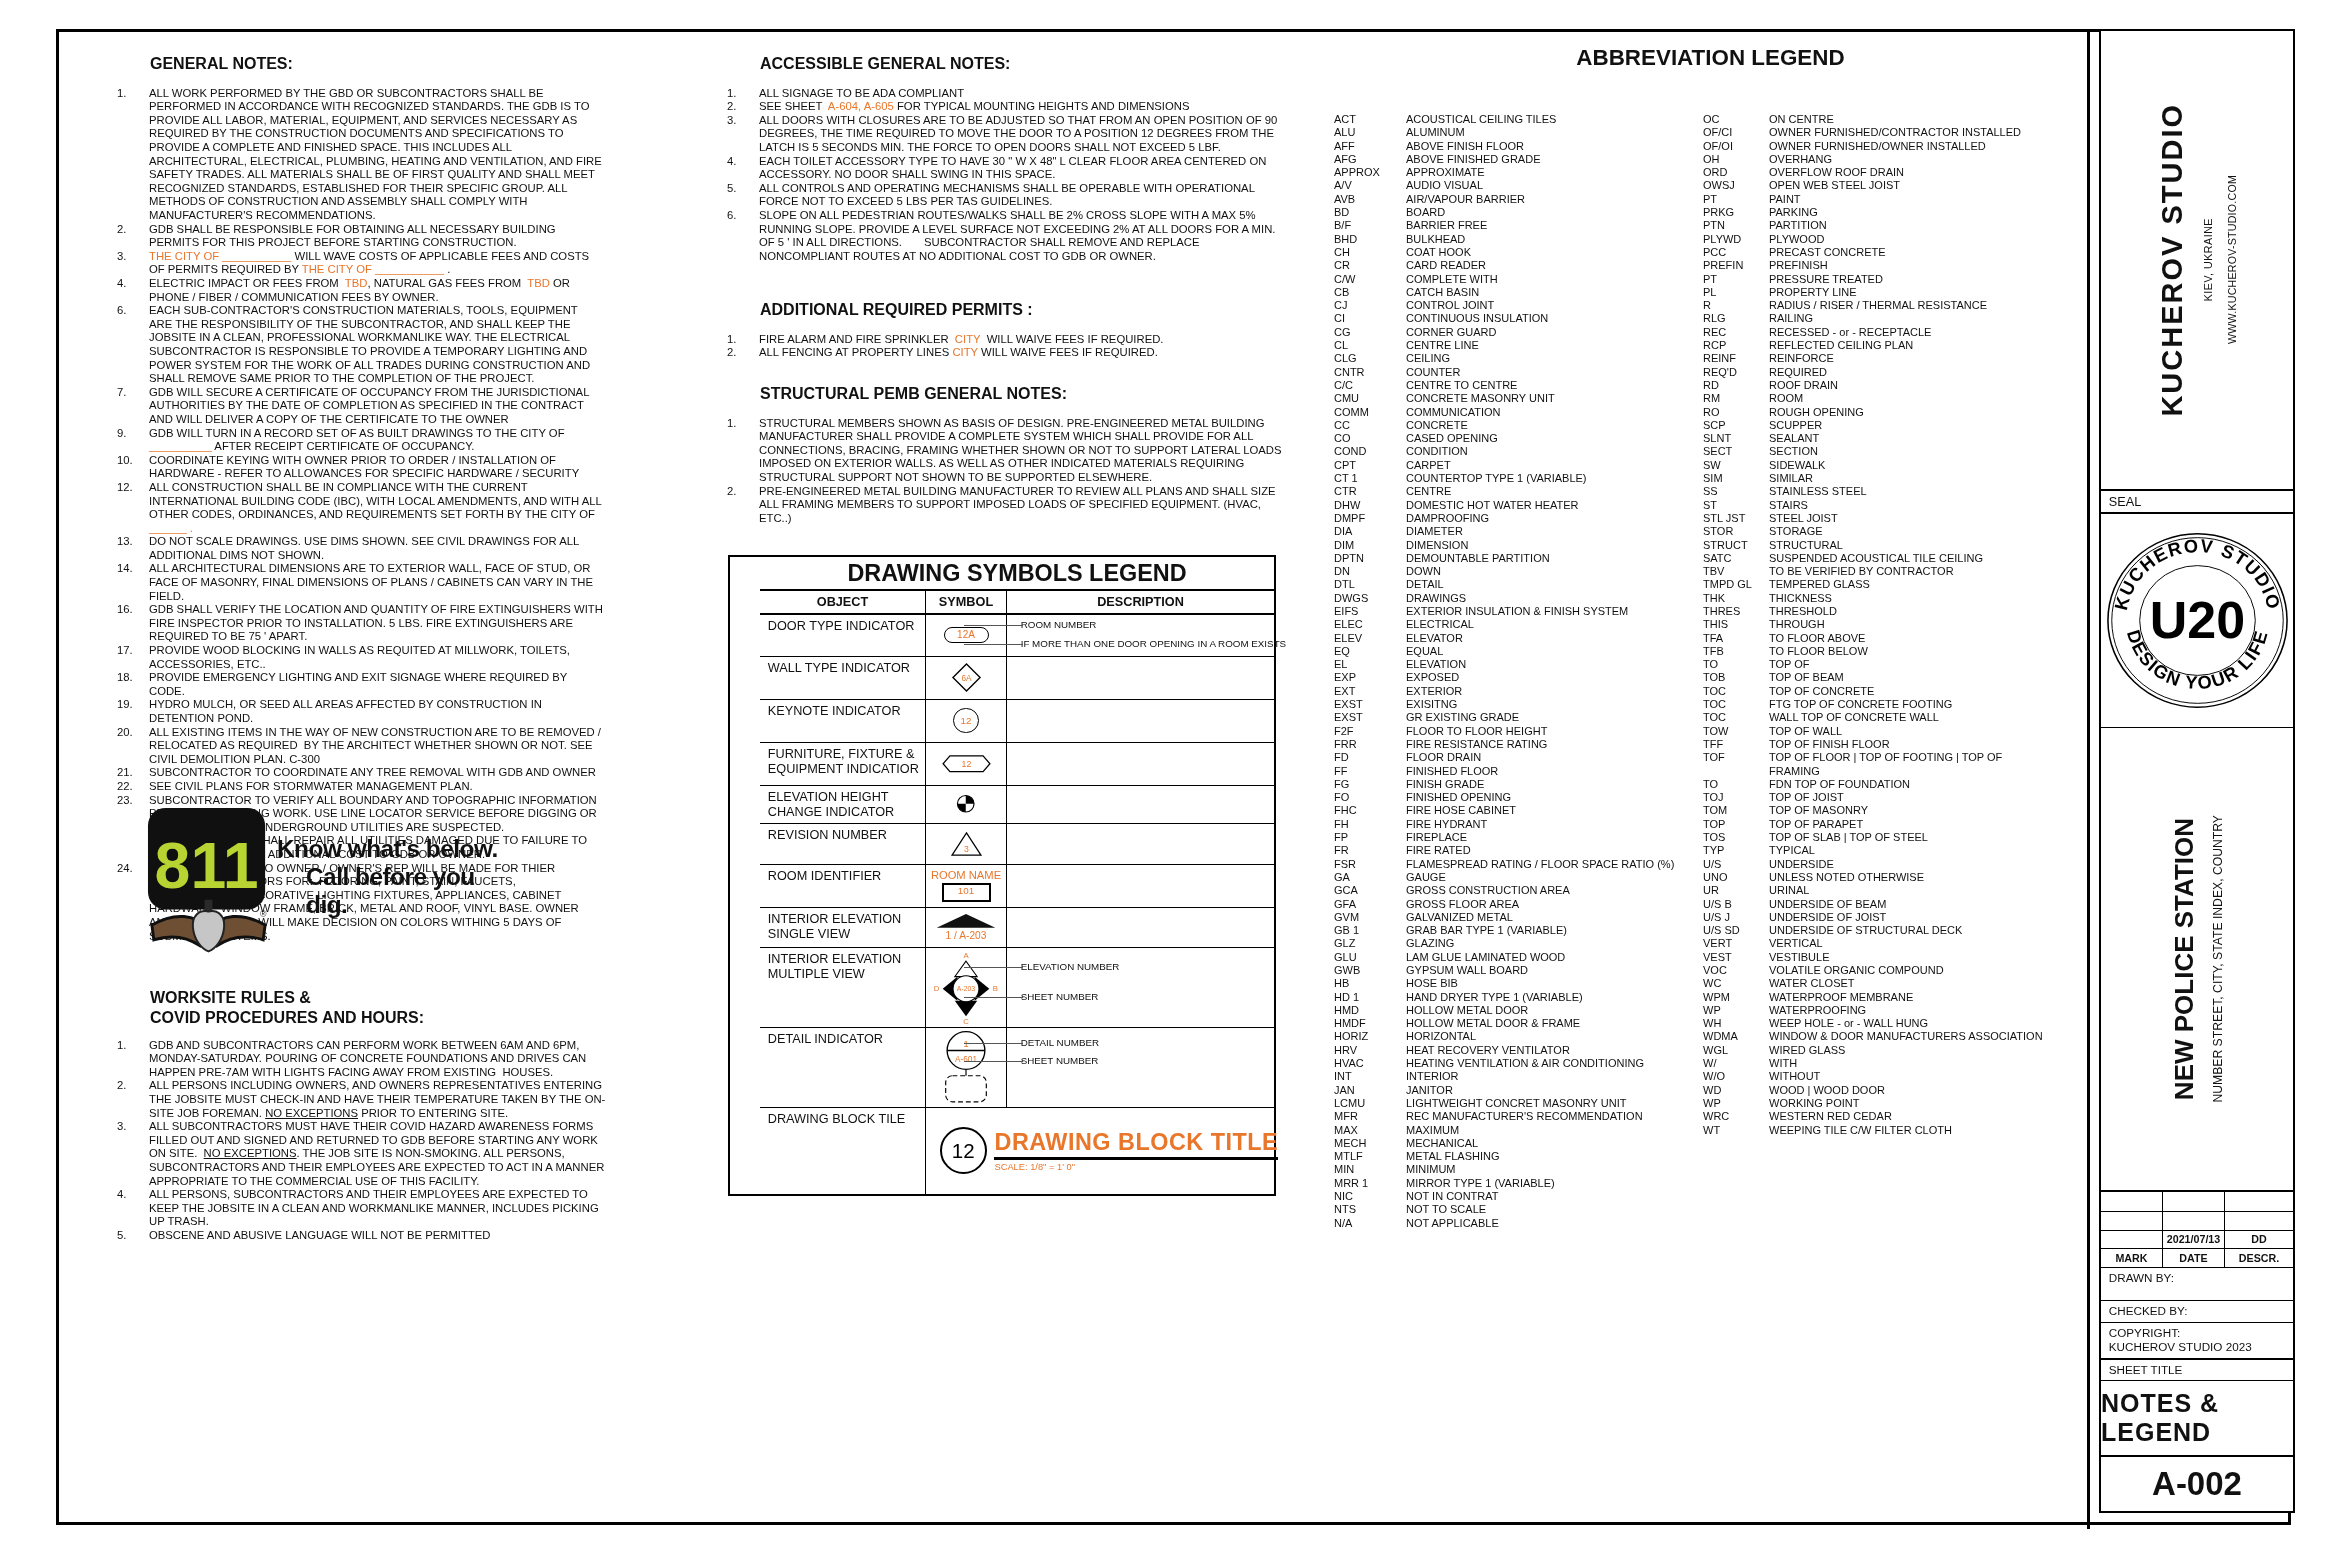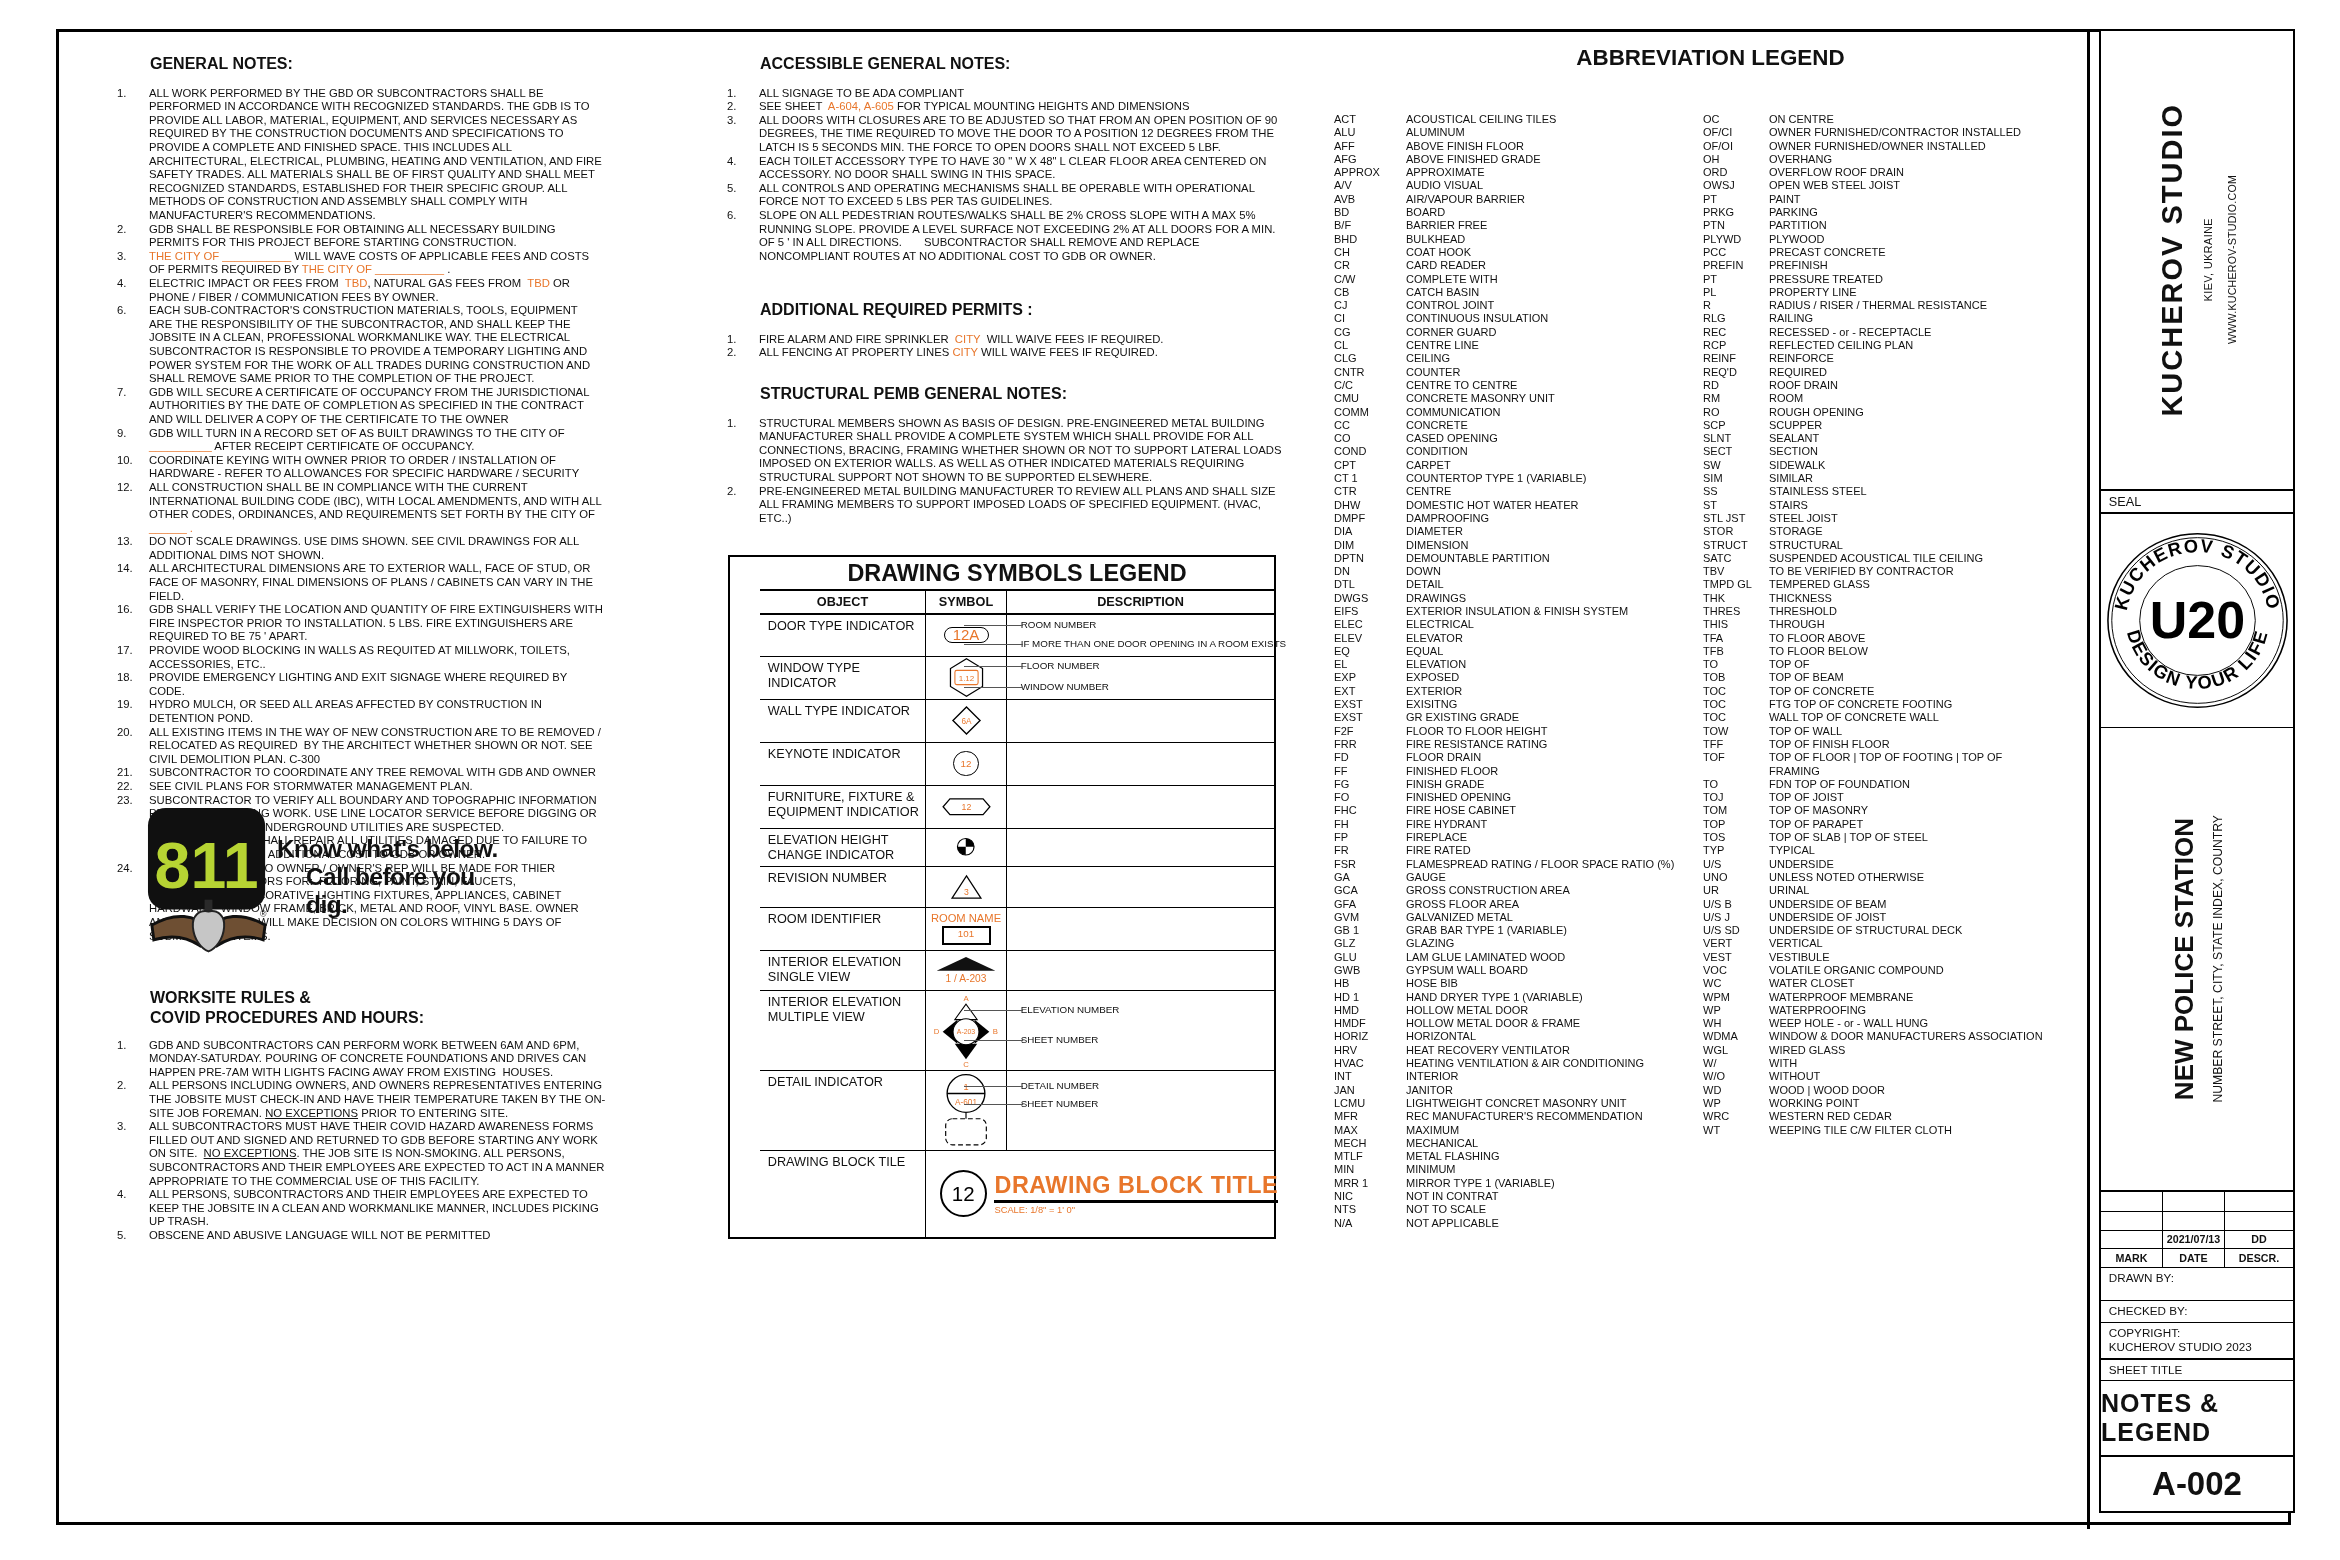--- a/index.html
+++ b/index.html
@@ -35,21 +35,21 @@
   .sym-head div{display:flex;align-items:center;justify-content:center;border-right:1.2px solid #000;}
   .sym-head div:last-child{border-right:none;}
   .srow{display:grid;grid-template-columns:166px 81px 1fr;border-bottom:1.2px solid #000;}
   .srow:last-child{border-bottom:none;}
   .c-obj{padding:4.9px 3.9px 0 7.8px;font-size:12.7px;border-right:1.2px solid #000;line-height:14.6px;}
   .c-sym{border-right:1.2px solid #000;display:flex;align-items:center;justify-content:center;flex-direction:column;overflow:visible;position:relative;}
   .c-desc{position:relative;font-size:9.8px;}
   .callout{position:absolute;left:13.7px;white-space:nowrap;}
   .callout::before{content:"";position:absolute;left:-57px;top:55%;width:59px;height:1px;background:#555;}
   .h42{height:41px;}.h43{height:42px;}.h38{height:37px;}.h41{height:40px;}.h40{height:39px;}.h81{height:79px;}.h88{height:86px;}
-  .pill{display:inline-block;width:43px;height:14.6px;border:1.5px solid #000;border-radius:8.8px;font-size:15px;line-height:14.6px;text-align:center;color:#E8762B;}
+  .pill{display:inline-block;width:43px;height:14.6px;border:1.5px solid #000;border-radius:8.8px;font-size:10px;line-height:14.6px;text-align:center;color:#E8762B;}
   .circ{display:inline-flex;align-items:center;justify-content:center;width:23.4px;height:23.4px;border:1.5px solid #000;border-radius:50%;font-size:9.8px;color:#E8762B;}
   .roombox{width:45px;height:14.6px;border:2.9px double #000;font-size:9.8px;line-height:12.7px;text-align:center;color:#E8762B;margin-top:2px;}
   .roomname{color:#E8762B;font-size:11.2px;}
   .orange-sm{color:#E8762B;font-size:10.2px;margin-top:2px;}
   .blockrow{display:flex;align-items:center;padding:0 9.8px 0 13.7px;}
   .blockcirc{flex:0 0 auto;width:43px;height:43px;border:2px solid #000;border-radius:50%;display:flex;align-items:center;justify-content:center;font-size:20.5px;color:#000;}
   .blockright{flex:1;margin-left:7.8px;}
   .blocktitle{color:#E8762B;font-size:23.4px;font-weight:600;letter-spacing:0.5px;white-space:nowrap;}
   .blockline{height:2.9px;background:#000;margin:1px 0 2px 0;}
   .blockscale{color:#E8762B;font-size:9.3px;}
@@ -293,34 +293,20 @@
       <div class="c-obj">DOOR TYPE INDICATOR</div>
       <div class="c-sym">
           <span class="pill">12A</span>
         </div>
       <div class="c-desc">
         <div class="callout" style="top:4.9px">ROOM NUMBER</div>
         <div class="callout" style="top:23.4px">IF MORE THAN ONE DOOR OPENING IN A ROOM EXISTS</div>
       </div>
     </div>
 
-    <div class="srow h43">
-      <div class="c-obj">WINDOW TYPE INDICATOR</div>
-      <div class="c-sym">
-        <svg width="43" height="41" viewBox="0 0 44 46">
-          <polygon points="22,2 40,13 40,33 22,44 4,33 4,13" fill="none" stroke="#000" stroke-width="1.4"></polygon>
-          <rect x="9" y="15" width="26" height="16" rx="2" fill="none" stroke="#E8762B" stroke-width="1.2"></rect>
-          <text x="22" y="27" text-anchor="middle" font-size="9" fill="#E8762B">1.12</text>
-        </svg>
-      </div>
-      <div class="c-desc">
-        <div class="callout" style="top:3.9px">FLOOR NUMBER</div>
-        <div class="callout" style="top:24.4px">WINDOW NUMBER</div>
-      </div>
-    </div>
 
     <div class="srow h43">
       <div class="c-obj">WALL TYPE INDICATOR</div>
       <div class="c-sym">
         <svg width="31" height="31" viewBox="0 0 32 32">
           <polygon points="16,2 30,16 16,30 2,16" fill="none" stroke="#000" stroke-width="1.4"></polygon>
           <text x="16" y="19.5" text-an4chor="middle" text-anchor="middle" font-size="8.5" fill="#E8762B">6A</text>
         </svg>
       </div>
       <div class="c-desc"></div>

